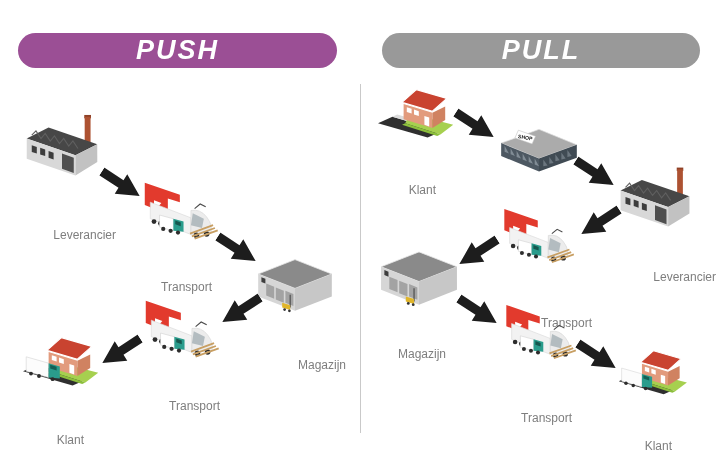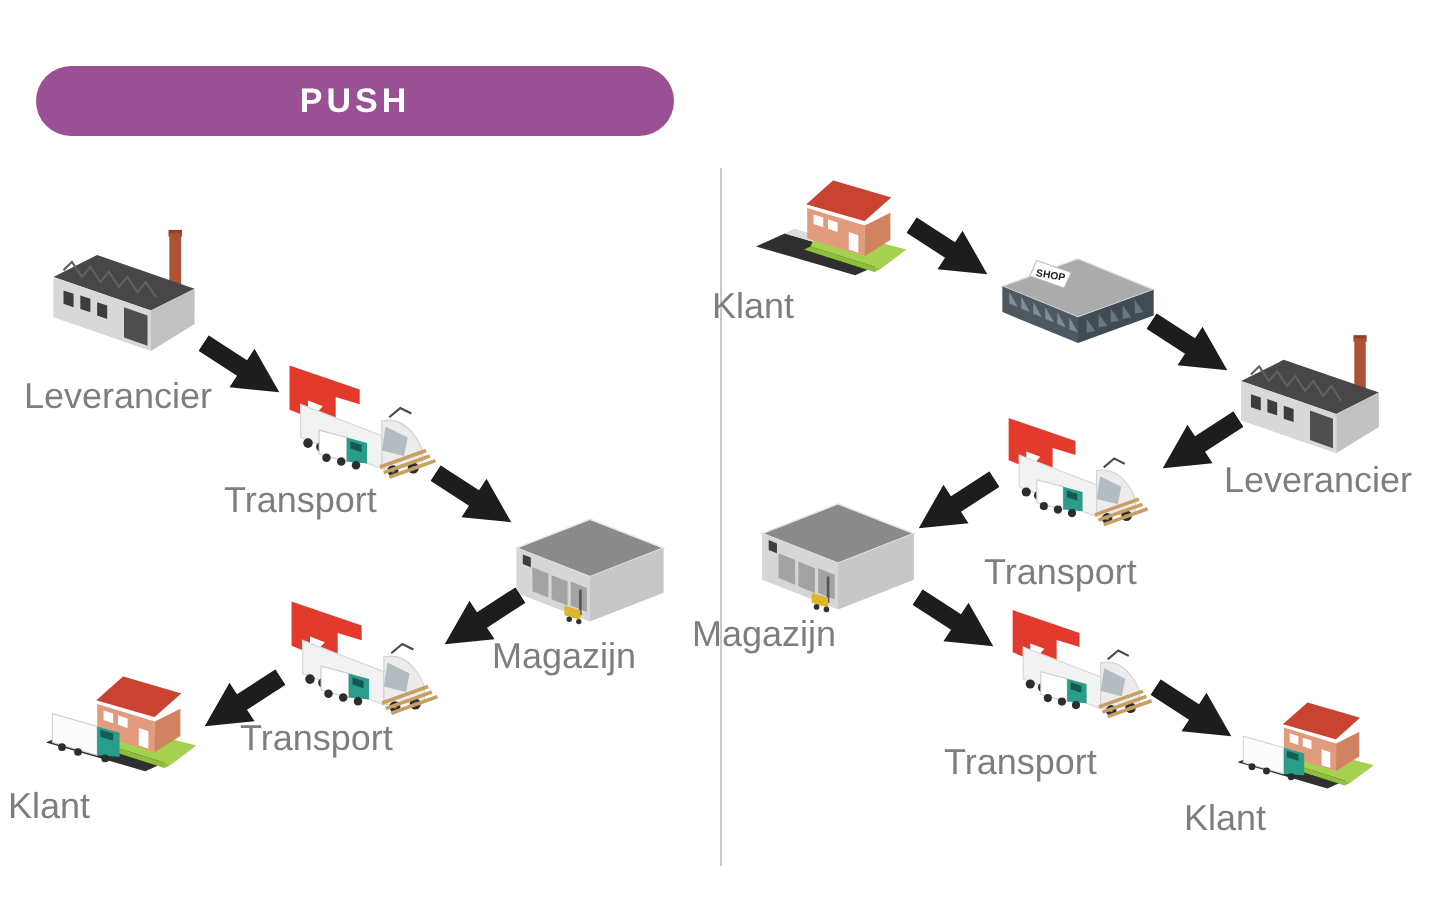--- a/index.html
+++ b/index.html
@@ -10,33 +10,33 @@
   html,body{margin:0;padding:0;background:#fff;}
   .canvas{
     position:relative;width:720px;height:450px;background:#ffffff;
     font-family:"Liberation Sans",sans-serif;overflow:hidden;
   }
   .banner{
     position:absolute;top:33px;height:35px;border-radius:18px;
     display:flex;align-items:center;justify-content:center;
   }
   .banner span{
-    color:#ffffff;font-size:17px;font-weight:bold;letter-spacing:2px;
+    color:#ffffff;font-size:27px;font-weight:bold;letter-spacing:2px;font-style:italic;
   }
   .banner.push{left:18px;width:319px;background:#9b4f95;}
   .banner.pull{left:382px;width:318px;background:#999999;}
   .divider{
     position:absolute;left:360px;top:84px;width:1px;height:349px;
     background:var(--divider-color);
   }
   .node{position:absolute;margin:0;padding:0;}
   .node svg{width:100%;height:100%;display:block;}
   .label{
-    position:absolute;font-size:18px;color:var(--label-color);
-    text-align:left;white-space:nowrap;
+    position:absolute;font-size:12px;color:var(--label-color);
+    text-align:right;white-space:nowrap;margin-top:40px;
   }
   .arrow{position:absolute;width:46px;height:26px;color:var(--arrow-color);}
   .arrow svg{width:100%;height:100%;display:block;}
   .rot-dr{transform:rotate(33deg);}
   .rot-dl{transform:rotate(147deg);}
   .defs{position:absolute;width:0;height:0;overflow:hidden;}
 </style>
 </head>
 <body>
 
@@ -117,20 +117,23 @@
       <circle cx="37" cy="64" r="2.4" fill="#2c2c2c"></circle>
     </symbol>
   </defs>
 </svg>
 
 <div class="canvas">
 
   <div class="banner push" style="background: rgb(155, 79, 149);">
     <span>PUSH</span>
   </div>
+  <div class="banner pull" style="background: rgb(153, 153, 153);">
+    <span>PULL</span>
+  </div>
 
   <div class="divider"></div>
 
   <figure class="node" style="left:20px;top:102px;width:84px;height:78px">
     <svg viewBox="0 0 100 90">
         <use href="#sym-factory"></use>
       </svg>
   </figure>
   <div class="label" style="left:12px;top:188px;width:104px">Leverancier</div>
 

